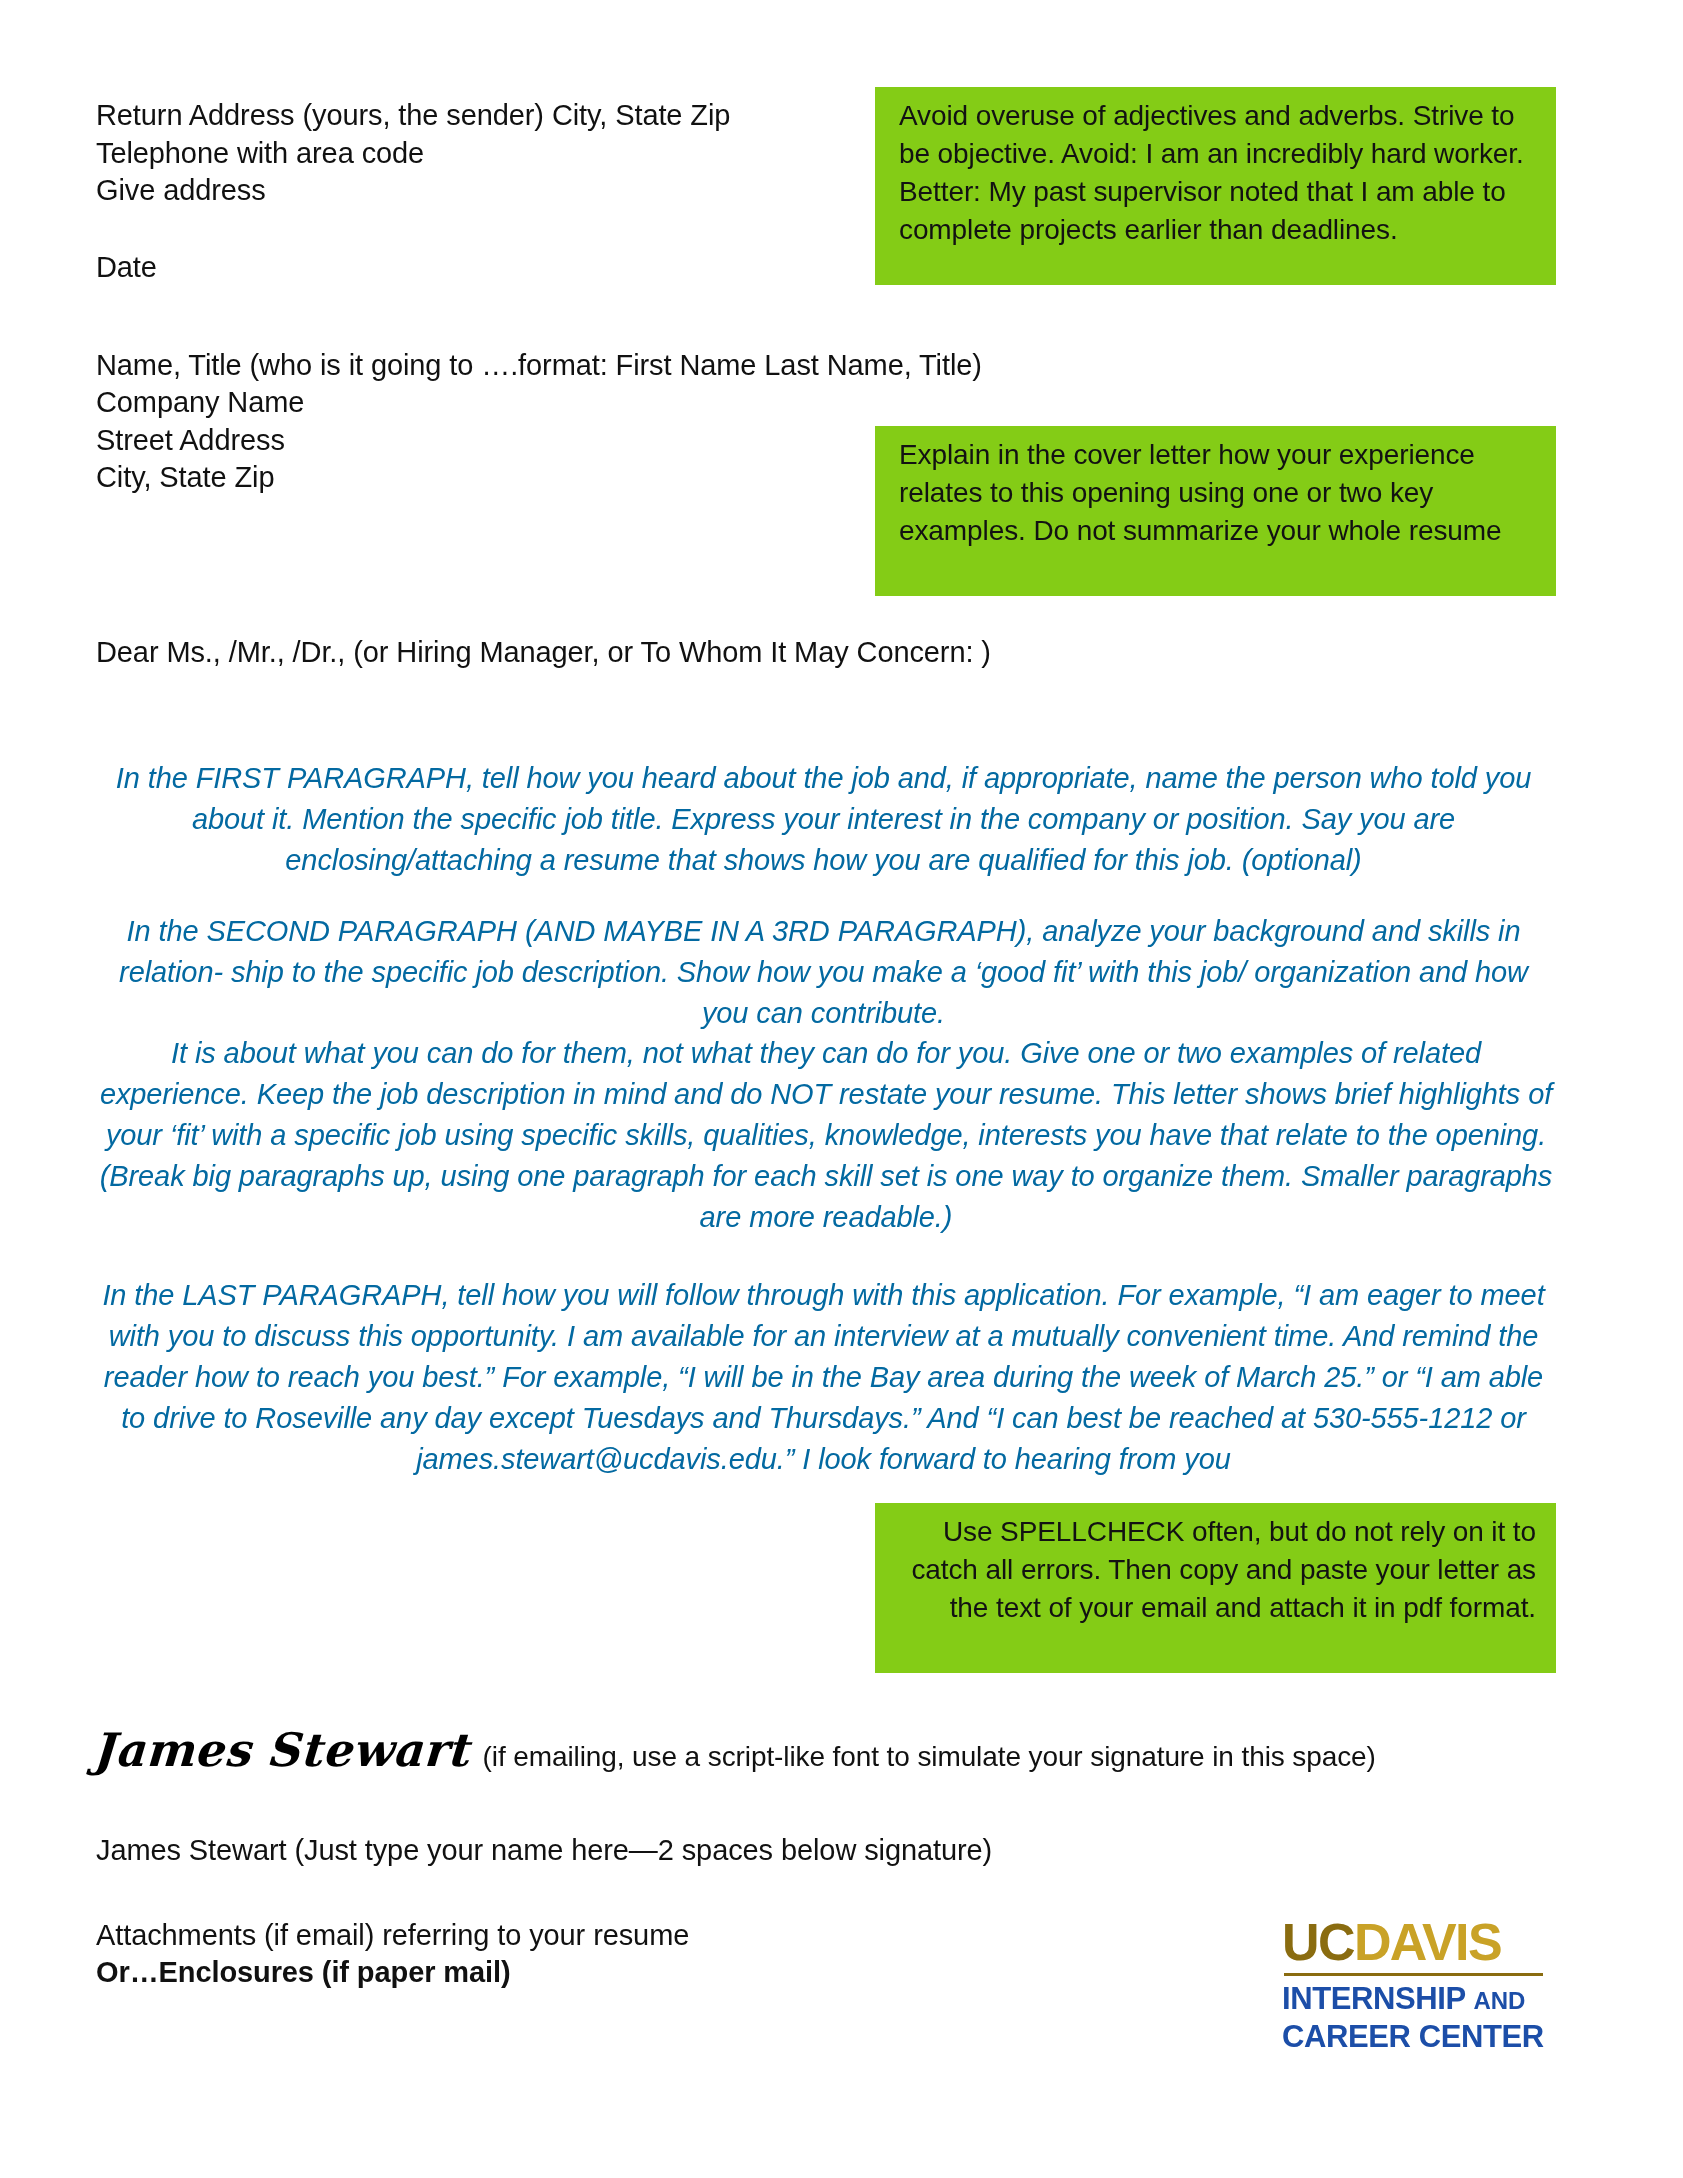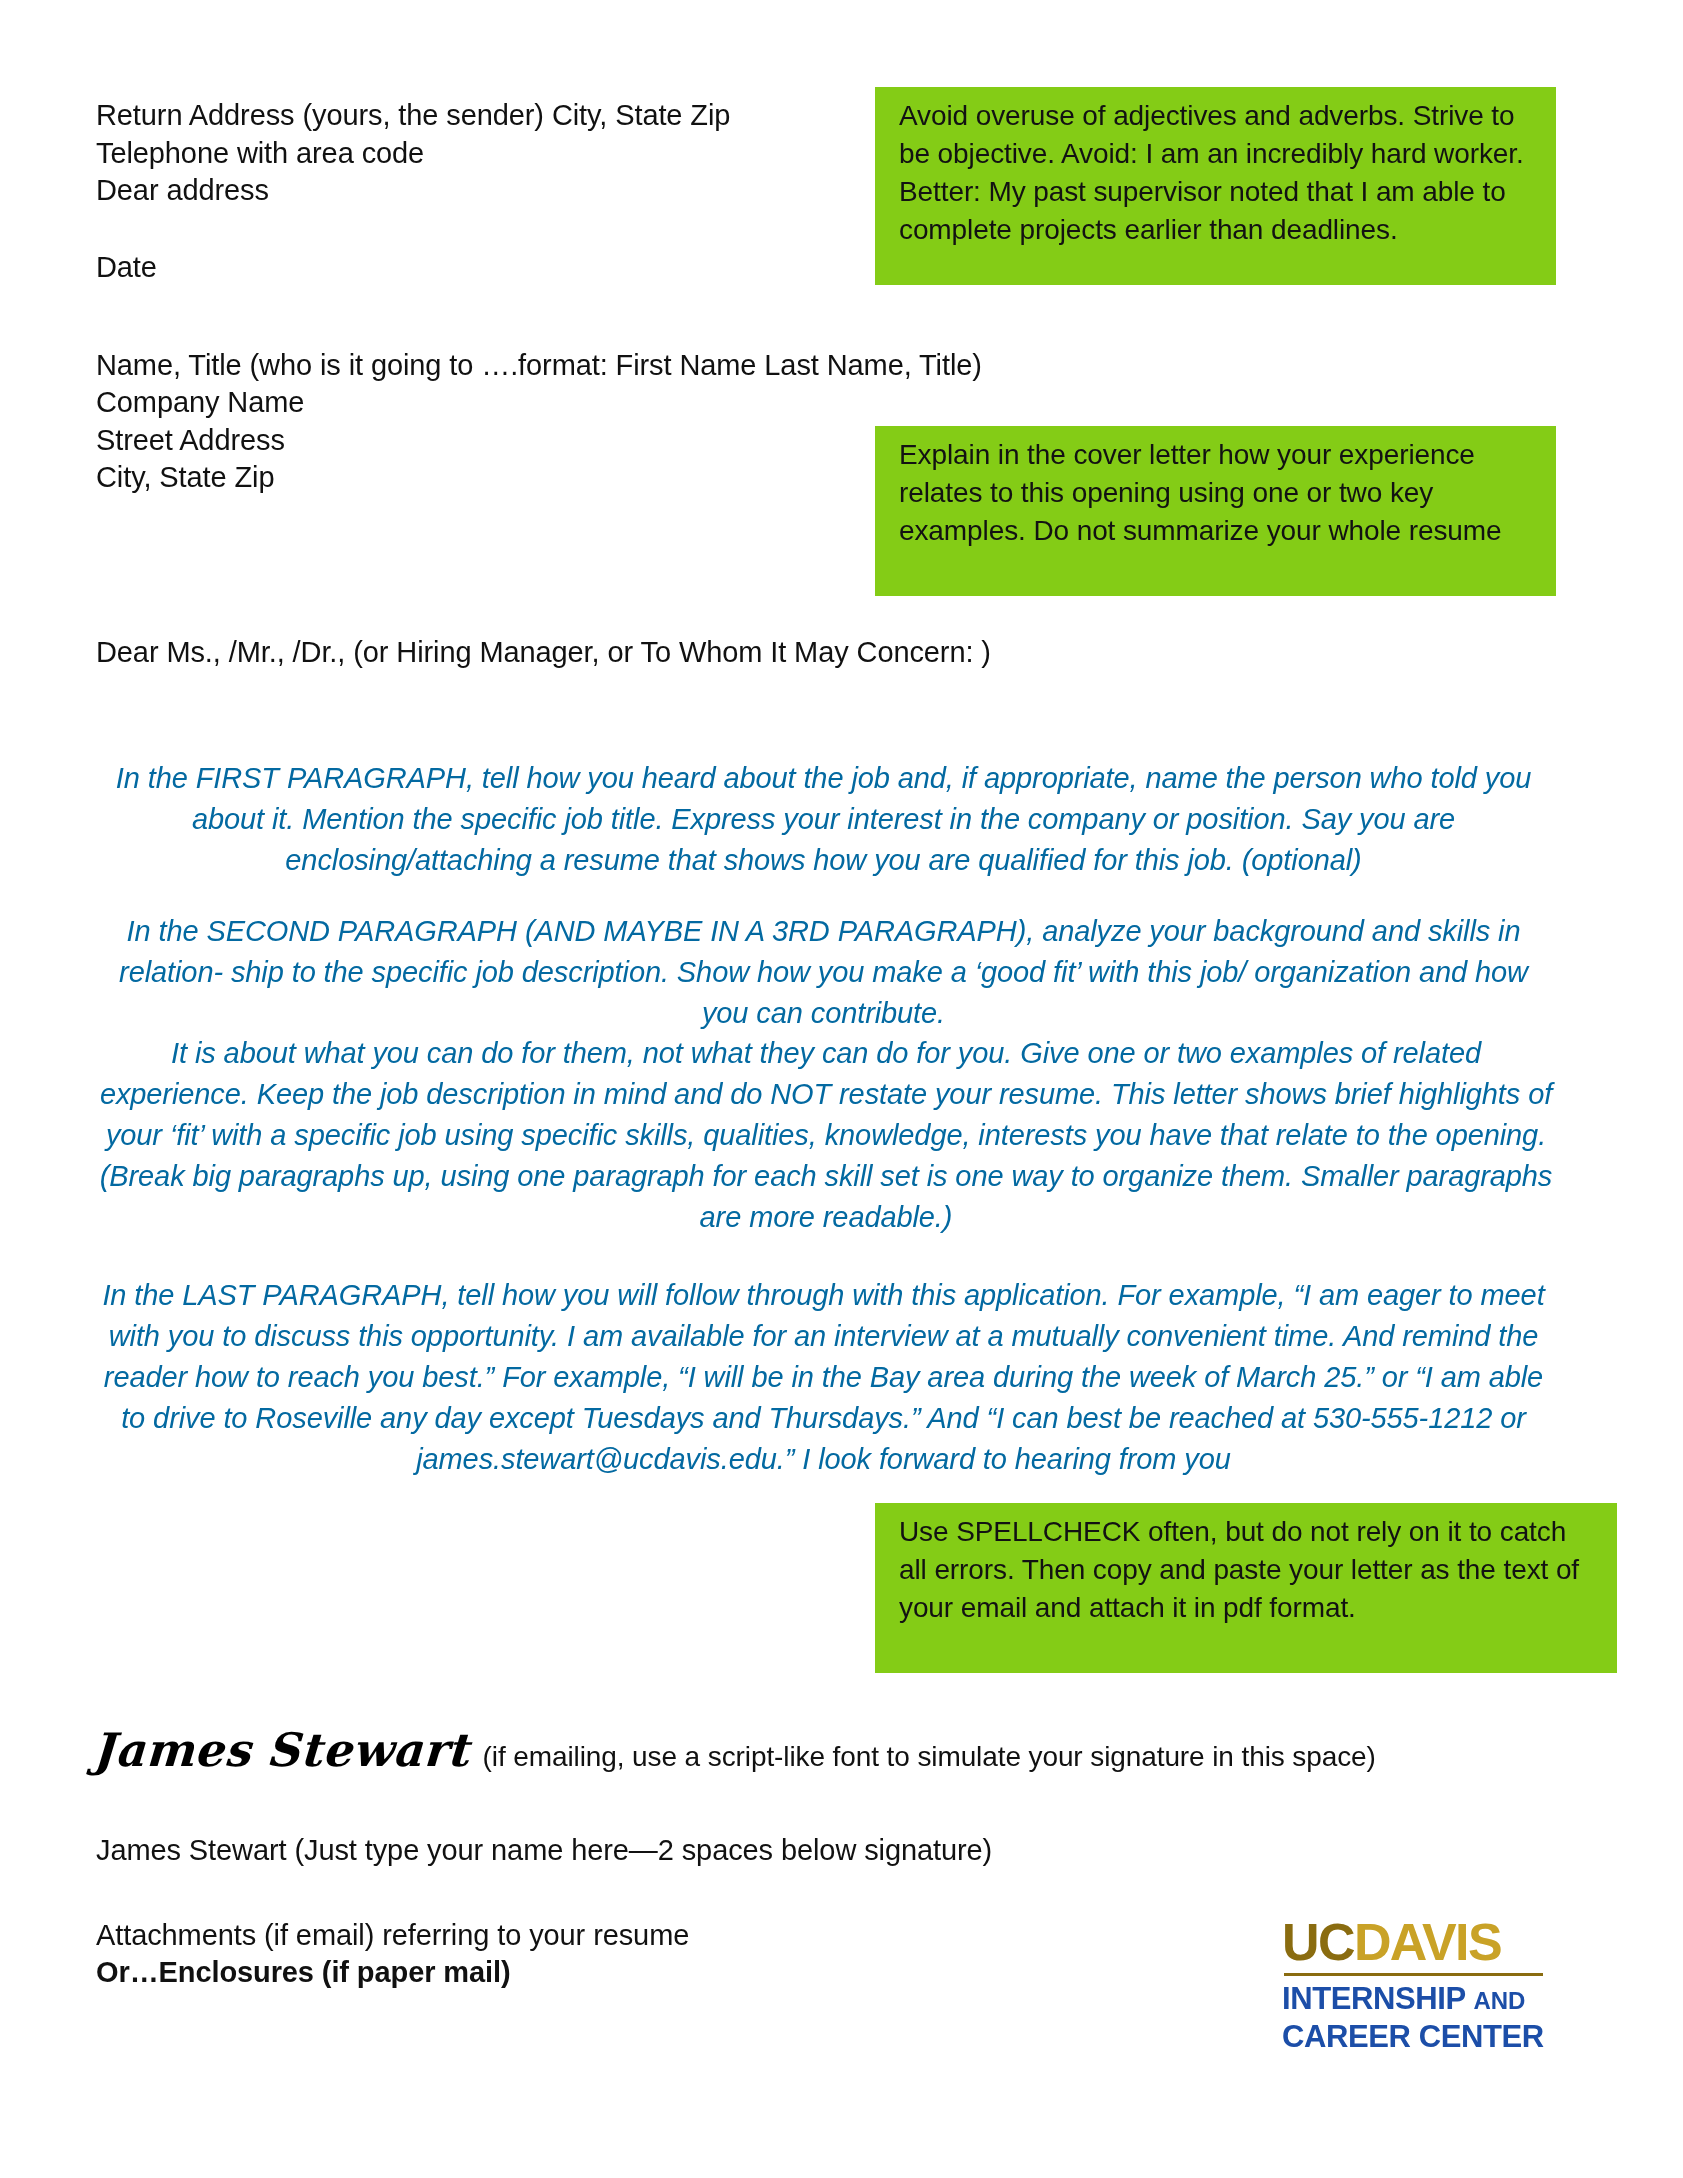--- a/index.html
+++ b/index.html
@@ -121,21 +121,21 @@
   .logo-l3 { font-size: 31px; }
   .logo-and { font-size: 24px; letter-spacing: 0px; }
 </style>
 </head>
 <body>
 
 <div class="page">
 
   <div class="block" style="left:96px; top:97px; width:832px;">Return Address (yours, the sender) City, State Zip</div>
   <div class="block" style="left:96px; top:135px; width:832px;">Telephone with area code</div>
-  <div class="block" style="left:96px; top:172px; width:832px;">Dear address</div>
+  <div class="block" style="left:96px; top:172px; width:832px;">Give address</div>
   <div class="block" style="left:96px; top:249px; width:396px;">Date</div>
 
   <div class="callout" style="left:875px; top:87px; width:681px; height:198px;">Avoid overuse of adjectives and adverbs. Strive to be objective. Avoid: I am an incredibly hard worker. Better: My past supervisor noted that I am able to complete projects earlier than deadlines.</div>
 
   <div class="block" style="left:96px; top:347px; width:1049px;">Name, Title (who is it going to ….format: First Name Last Name, Title)</div>
   <div class="block" style="left:96px; top:384px; width:693px;">Company Name</div>
   <div class="block" style="left:96px; top:422px; width:693px;">Street Address</div>
   <div class="block" style="left:96px; top:459px; width:693px;">City, State Zip</div>
 
   <div class="callout" style="left:875px; top:426px; width:681px; height:170px;">Explain in the cover letter how your experience relates to this opening using one or two key examples. Do not summarize your whole resume</div>
@@ -143,21 +143,21 @@
   <div class="block" style="left:96px; top:634px; width:1188px;">Dear Ms., /Mr., /Dr., (or Hiring Manager, or To Whom It May Concern: )</div>
 
   <div class="para" style="left:96px; top:758px; width:1455px;">In the FIRST PARAGRAPH, tell how you heard about the job and, if appropriate, name the person who told you about it. Mention the specific job title. Express your interest in the company or position. Say you are enclosing/attaching a resume that shows how you are qualified for this job. (optional)</div>
 
   <div class="para" style="left:96px; top:911px; width:1455px;">In the SECOND PARAGRAPH (AND MAYBE IN A 3RD PARAGRAPH), analyze your background and skills in relation- ship to the specific job description. Show how you make a ‘good fit’ with this job/ organization and how you can contribute.</div>
 
   <div class="para" style="left:96px; top:1033px; width:1460px;">It is about what you can do for them, not what they can do for you. Give one or two examples of related experience. Keep the job description in mind and do NOT restate your resume. This letter shows brief highlights of your ‘fit’ with a specific job using specific skills, qualities, knowledge, interests you have that relate to the opening. (Break big paragraphs up, using one paragraph for each skill set is one way to organize them. Smaller paragraphs are more readable.)</div>
 
   <div class="para" style="left:96px; top:1275px; width:1455px;">In the LAST PARAGRAPH, tell how you will follow through with this application. For example, “I am eager to meet with you to discuss this opportunity. I am available for an interview at a mutually convenient time. And remind the reader how to reach you best.” For example, “I will be in the Bay area during the week of March 25.” or “I am able to drive to Roseville any day except Tuesdays and Thursdays.” And “I can best be reached at 530-555-1212 or james.stewart@ucdavis.edu.” I look forward to hearing from you</div>
 
-  <div class="callout" style="left:875px; top:1503px; width:742px; height:170px;">Use SPELLCHECK often, but do not rely on it to catch all errors. Then copy and paste your letter as the text of your email and attach it in pdf format.</div>
+  <div class="callout" style="left:875px; top:1503px; width:681px; height:170px;text-align:right;">Use SPELLCHECK often, but do not rely on it to catch all errors. Then copy and paste your letter as the text of your email and attach it in pdf format.</div>
 
 
   <div class="sig-line">
     <span class="sig-script">James Stewart</span>
     <span class="sig-note">(if emailing, use a script-like font to simulate your signature in this space)</span>
   </div>
 
   <div class="block" style="left:96px; top:1832px; width:1089px;">James Stewart (Just type your name here—2 spaces below signature)</div>
 
   <div class="block" style="left:96px; top:1917px; width:891px;">Attachments (if email) referring to your resume</div>

